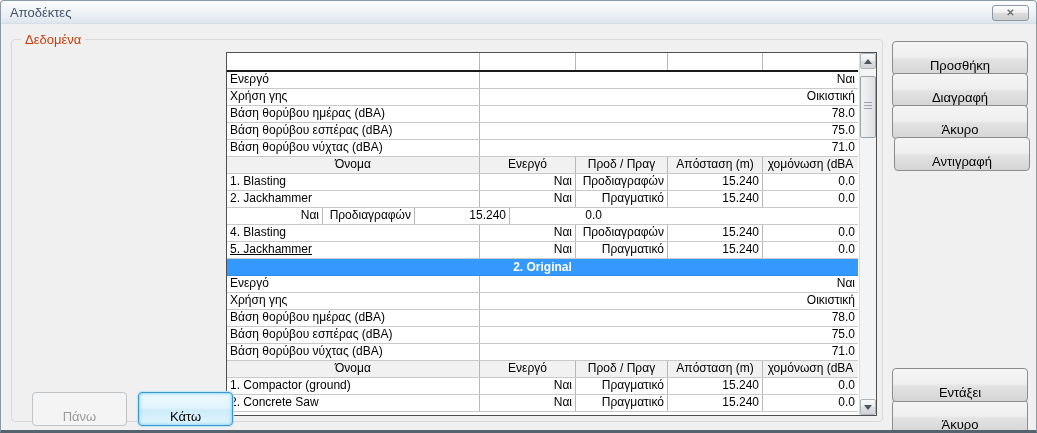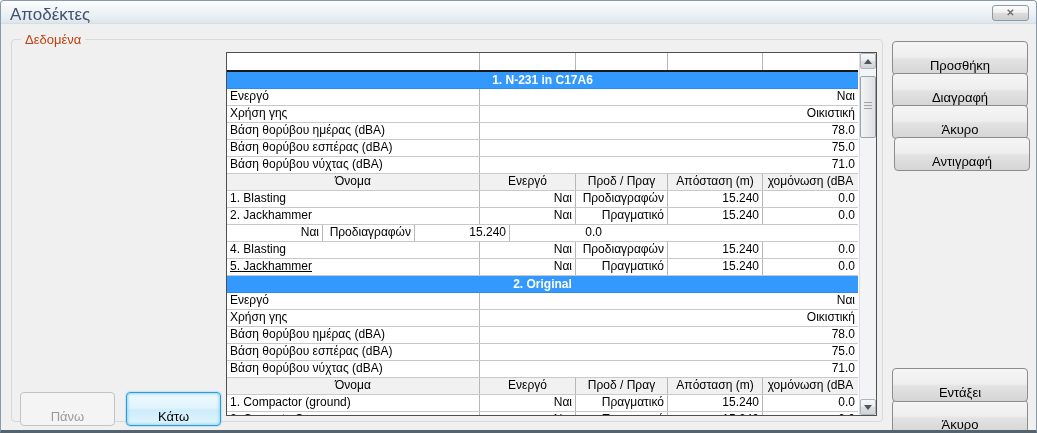--- a/index.html
+++ b/index.html
@@ -6,21 +6,21 @@
   .window{
     position:relative; width:1035px; height:429px;
     border:1px solid #8A99A8; border-bottom:3px solid #55636F;
     border-radius:4px 4px 0 0; background:#F0F0F0;
     font-family:"Liberation Sans",sans-serif; overflow:hidden;
   }
   
   .titlebar{position:absolute;top:0;left:0;right:0;height:22px;
     background:linear-gradient(#FBFCFD,#ECF1F5 60%,#DEE6ED);
     border-bottom:1px solid #D7DFE6; border-radius:3px 3px 0 0;}
-  .title{position:absolute;left:9px;top:4px;font-size:17px;color:#40536A;white-space:nowrap;}
+  .title{position:absolute;left:9px;top:4px;font-size:13px;color:#40536A;white-space:nowrap;}
   .close-btn{position:absolute;right:7px;top:4px;width:37px;height:16px;box-sizing:border-box;
     background:linear-gradient(#FEFEFE,#EDEDED 50%,#DCDCDC 50%,#CHCFCF);
     background:linear-gradient(#FEFEFE,#EDEDED 50%,#DCDCDC 50%,#CFCFCF);
     border:1px solid #8D9AA5;border-radius:3px;
     display:flex;align-items:center;justify-content:center;
     color:#6B6F73;font-size:10px;font-weight:bold;line-height:1;}
   
   .groupbox{position:absolute;left:10px;top:38px;width:872px;height:383px;
     border:1px solid #D9D9D9;border-radius:4px;box-sizing:border-box;}
   .groupbox-label{position:absolute;left:20px;top:31px;background:#F0F0F0;
@@ -63,21 +63,21 @@
   .btn{position:absolute;width:136px;height:23px;box-sizing:border-box;
     border:1px solid #8C8C8C;border-radius:4px;
     background:linear-gradient(#F5F5F5,#EFEFEF 45%,#E2E2E2 55%,#D5D5D5);
     font-family:"Liberation Sans",sans-serif;font-size:13px;color:#000;padding:16px;cursor:default;}
   #btn-add{left:891px;top:40px;}
   #btn-del{left:891px;top:72px;}
   #btn-chg{left:891px;top:104px;}
   #btn-cpy{left:861px;top:136px;margin-left:32px;}
   #btn-ok{left:891px;top:367px;}
   #btn-cancel{left:891px;top:399px;}
-  .btn.small{width:95px;height:22px;}
+  .btn.small{width:95px;height:22px;margin-left:12px;}
   #btn-up{left:19px;top:391px;color:#9B9B9B;border-color:#C0C4C7;background:#F4F4F4;}
   #btn-down{left:125px;top:391px;border:1px solid #3C96CE;
     background:linear-gradient(#F0FAFE,#E1F4FC 45%,#CDECFA 55%,#E2F5FD);
     box-shadow:inset 0 0 3px 1px #8FD5F2, 0 0 1px 1px #BCE6F7;}
 </style>
 </head>
 <body>
 
 <div class="window">
 
@@ -94,21 +94,20 @@
 
   <div class="grid">
     <div class="grid-content" id="gridContent">
         <div class="row gridhead">
           <div class="cell" style="width: 253px;"></div>
           <div class="cell" style="width: 96px;"></div>
           <div class="cell" style="width: 92px;"></div>
           <div class="cell" style="width: 95px;"></div>
           <div class="cell" style="width: 95px;"></div>
         </div>
-        <div class="row banner">1. N-231 in C17A6</div>
         <div class="row">
           <div class="cell" style="width: 253px;">Ενεργό</div>
           <div class="cell right" style="width: 378px;">Ναι</div>
         </div>
         <div class="row">
           <div class="cell" style="width: 253px;">Χρήση γης</div>
           <div class="cell right" style="width: 378px;">Οικιστική</div>
         </div>
         <div class="row">
           <div class="cell" style="width: 253px;">Βάση θορύβου ημέρας (dBA)</div>

